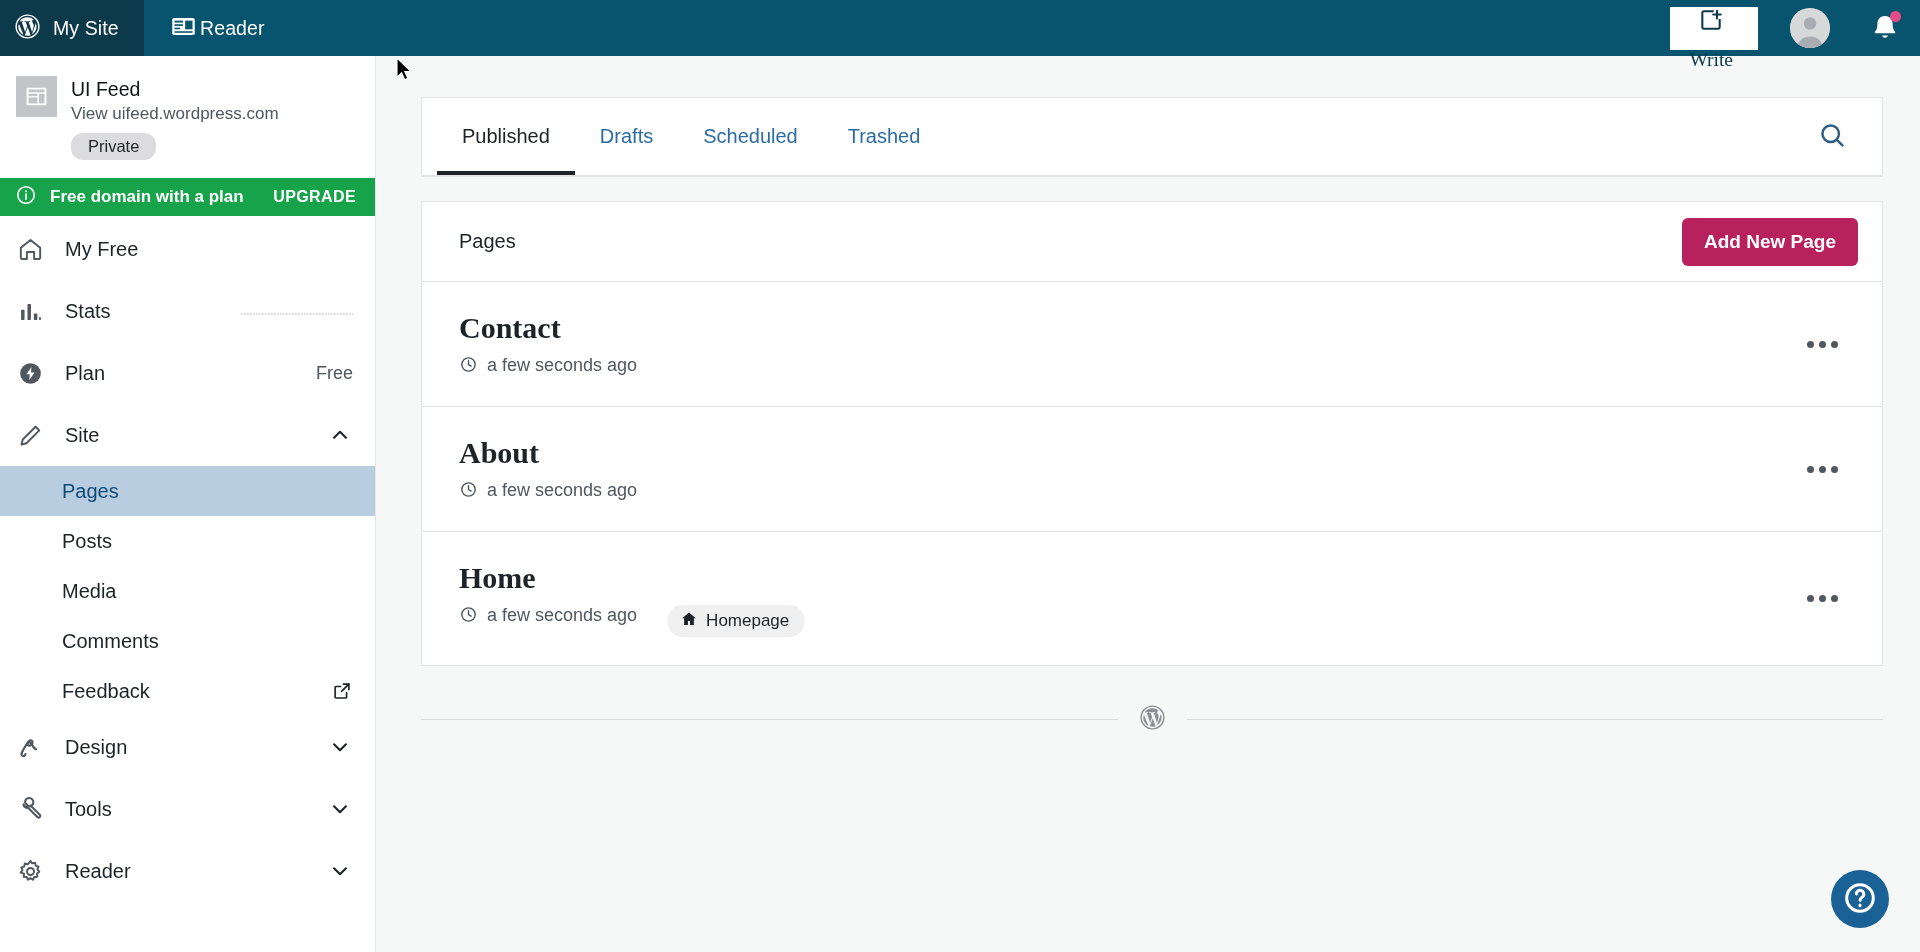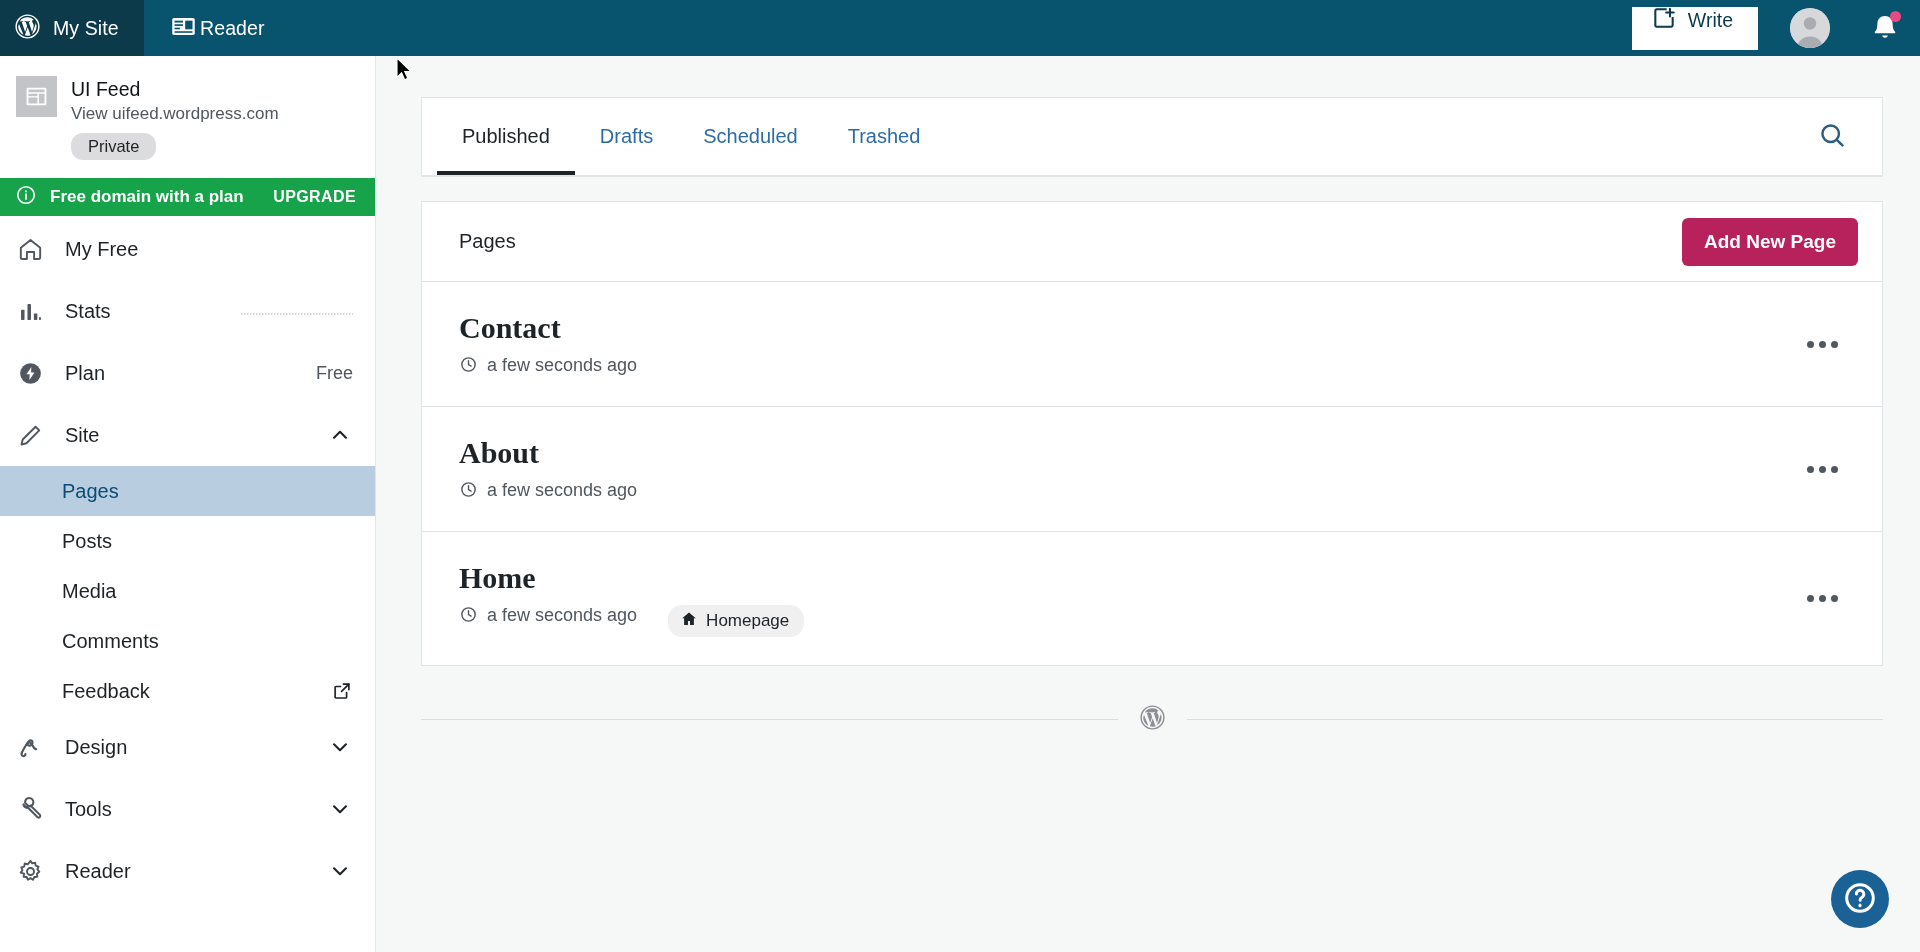--- a/index.html
+++ b/index.html
@@ -21,21 +21,21 @@
   .mh-reader {
     display: flex; align-items: center; gap: 3px; padding: 0 22px 0 26px;
     cursor: pointer;
   }
   .mh-label { color: #fff; font-size: 19.5px; font-weight: 400; letter-spacing: .1px; }
   .mh-spacer { flex: 1; }
   .mh-right { display: flex; align-items: center; gap: 0; padding-right: 20px; }
   .write-btn {
     background: #fff; color: #0d3a4b; height: 43px; display: flex;
     align-items: center; gap: 11px; padding: 0 25px 16px 19px; cursor: pointer;
-    border: none; font-family: Liberation Sans, sans-serif; font-size: 19.5px; margin-right: 32px;
+    border: none; font-family: Liberation Serif, serif; font-size: 19.5px; margin-right: 32px; flex-direction: column;
   }
   .avatar-btn {
     width: 40px; height: 40px; border-radius: 50%; background: #d4d6d8;
     display: flex; align-items: flex-end; justify-content: center;
     overflow: hidden; cursor: pointer; margin-right: 40px; border: none;
   }
   .bell-btn { position: relative; cursor: pointer; background: none; border: none; padding: 0; }
   .bell-dot {
     position: absolute; top: -1px; right: -1px; width: 11px; height: 11px;
     border-radius: 50%; background: #e34c84;

